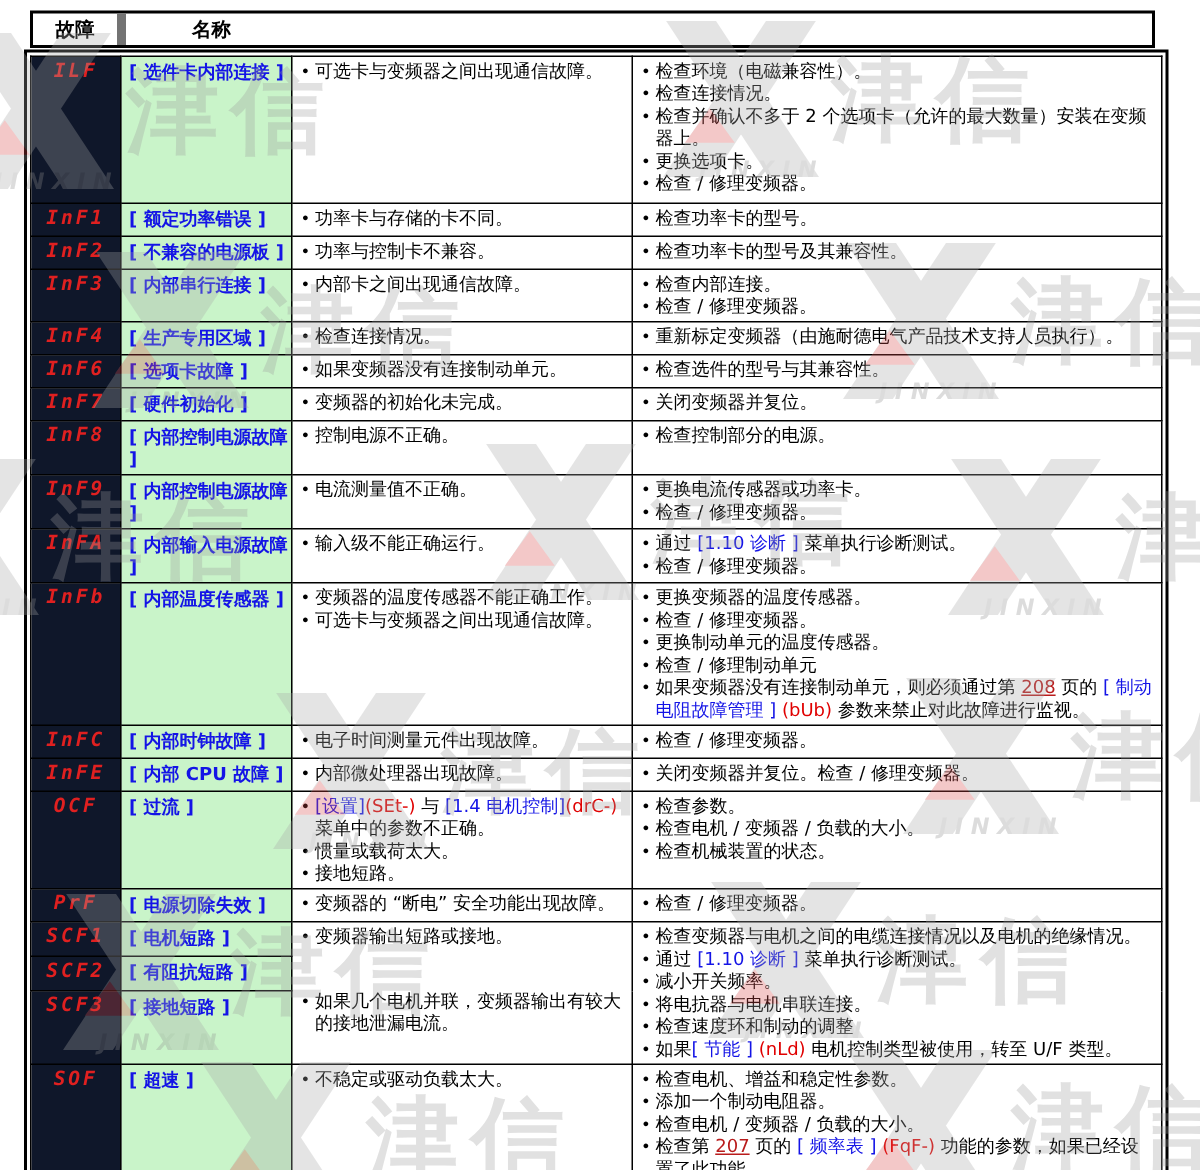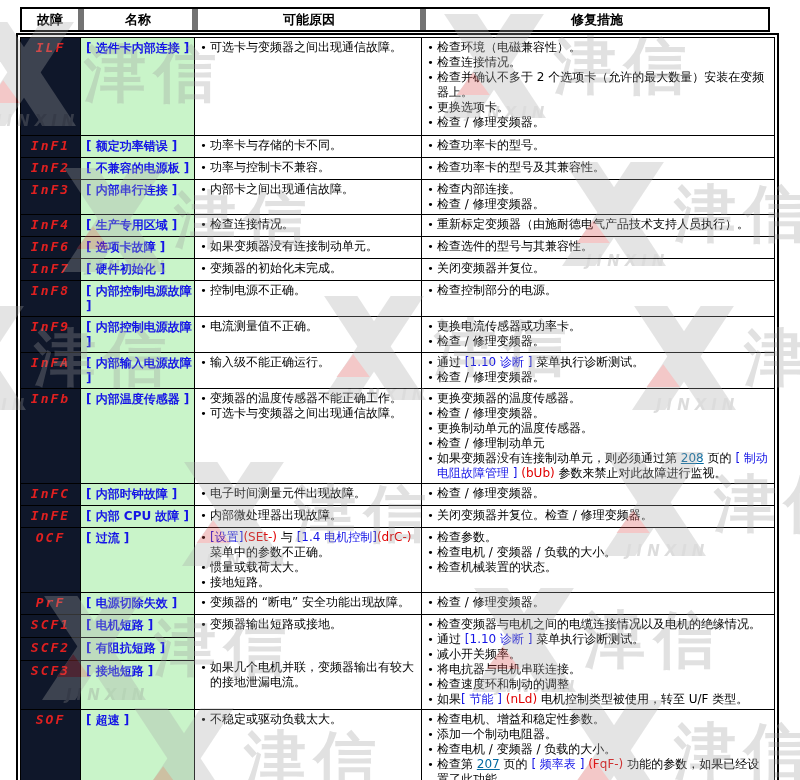--- a/index.html
+++ b/index.html
@@ -25,41 +25,39 @@
           font-weight:bold; font-size:13px; letter-spacing:2px; color:#e02020; }
   .c-name { background:#c9f4c9; color:#1414e6; font-weight:600; padding:3px 2px 2px 5px;
             font-size:12.5px; }
   .c-cause, .c-repair { background:transparent; padding:2px 3px 2px 2px; color:#000; }
   .bullet { display:flex; align-items:flex-start; }
   .marker { flex:0 0 13px; text-align:center; font-size:11px; line-height:15px; }
   .btext { flex:1; }
   .seg-k { color:#000; }
   .seg-b { color:#1414e6; }
   .seg-r { color:#e00000; }
-  .seg-l { color:#0369a1; text-decoration:underline; cursor:pointer; }
+  .seg-l { color:#b91c1c; text-decoration:underline; cursor:pointer; }
 
   
   .wm { position:absolute; display:flex; align-items:center; opacity:0.30;
         pointer-events:none; z-index:6; white-space:nowrap; }
   .wmx { width:108px; height:104px; flex:0 0 108px; }
   .wmc { font-size:62px; line-height:100px; color:#9d9d9d; font-weight:bold;
          letter-spacing:8px; margin-left:6px; }
   .wml { position:absolute; left:26px; bottom:-4px; font-style:italic; font-weight:bold;
          color:#8f8f8f; font-size:15px; letter-spacing:5px; }
 </style>
 </head>
 <body>
 
 <div id="stage">
 
   <div class="hdrbox">
     <div class="hcell hc0">故障</div>
     <div class="hcell hc1">名称</div>
-    <div class="hcell hc2">可能原因</div>
-    <div class="hcell hc3">修复措施</div>
   </div>
 
   <div class="bodybox">
     <table class="flt">
       <colgroup>
           <col style="width:60px">
           <col style="width:114px">
           <col style="width:227px">
           <col>
         </colgroup>

